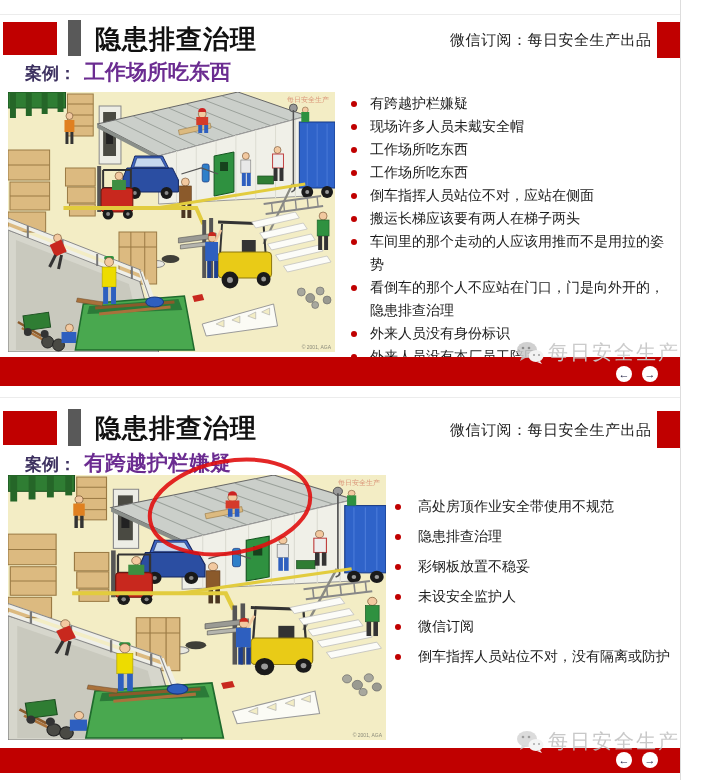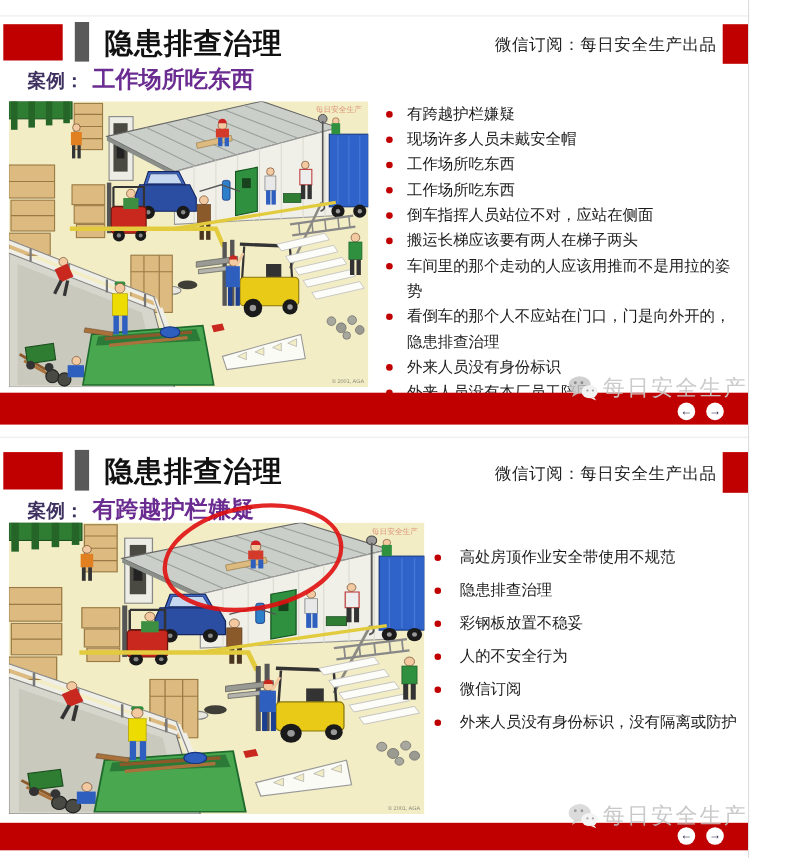--- a/index.html
+++ b/index.html
@@ -404,23 +404,23 @@
     </div>
 
     <svg class="ellipse-annot" style="left:143px;top:56px;" width="174" height="108" viewBox="0 0 174 108">
       <ellipse cx="87" cy="54" rx="81" ry="46" transform="rotate(-10 87 54)" fill="none" stroke="#E01010" stroke-width="4" opacity="0.9"></ellipse>
     </svg>
 
     <ul class="bullets bullets-s2" style="left:388px;top:101px;">
       <li>高处房顶作业安全带使用不规范</li>
       <li>隐患排查治理</li>
       <li>彩钢板放置不稳妥</li>
-      <li>人的不安全行为</li>
+      <li>未设安全监护人</li>
       <li>微信订阅</li>
-      <li>外来人员没有身份标识，没有隔离或防护</li>
+      <li>倒车指挥人员站位不对，没有隔离或防护</li>
     </ul>
 
     <div class="footer-bar" style="top:351px;height:25px;"></div>
 
     <div class="watermark" style="left:516px;top:331px;">
       <svg width="28" height="24" viewBox="0 0 28 24">
         <ellipse cx="11" cy="9" rx="10" ry="8" fill="rgba(210,210,210,0.8)"></ellipse>
         <circle cx="7" cy="7" r="1.3" fill="#9d9d9d"></circle>
           <circle cx="13" cy="7" r="1.3" fill="#9d9d9d"></circle>
         <polygon points="6,15 4,20 11,16" fill="rgba(210,210,210,0.8)"></polygon>

